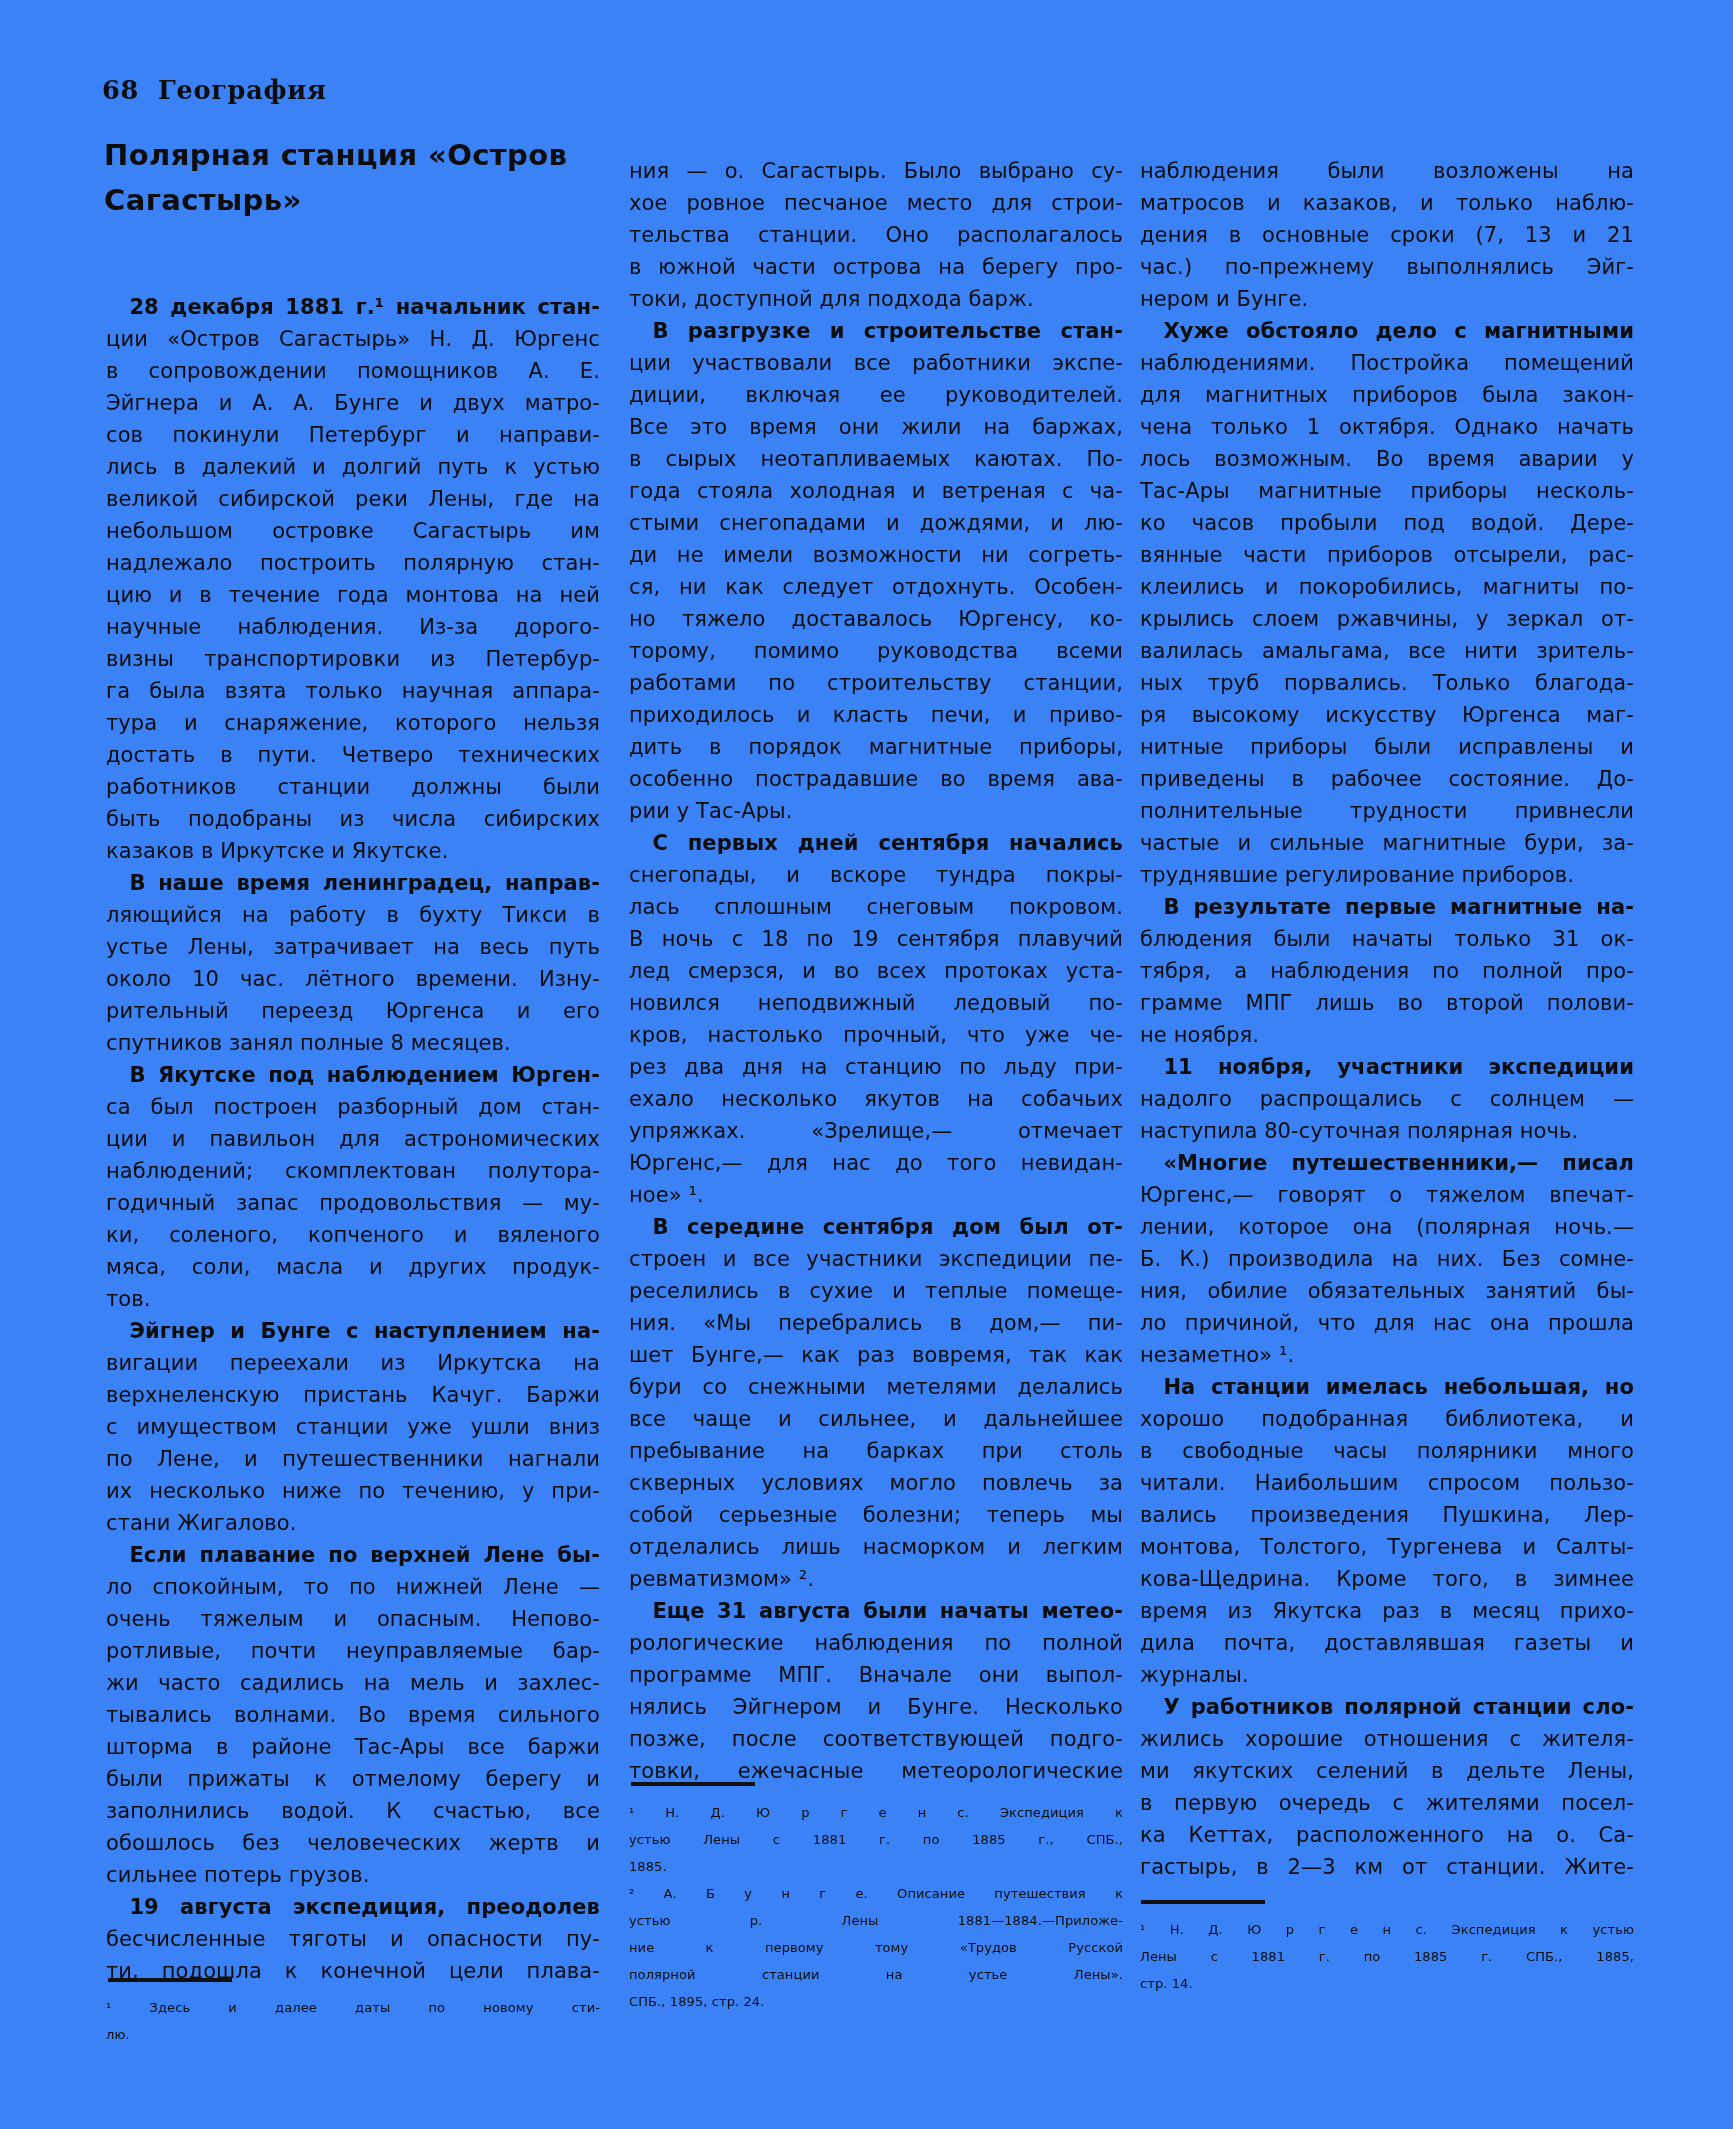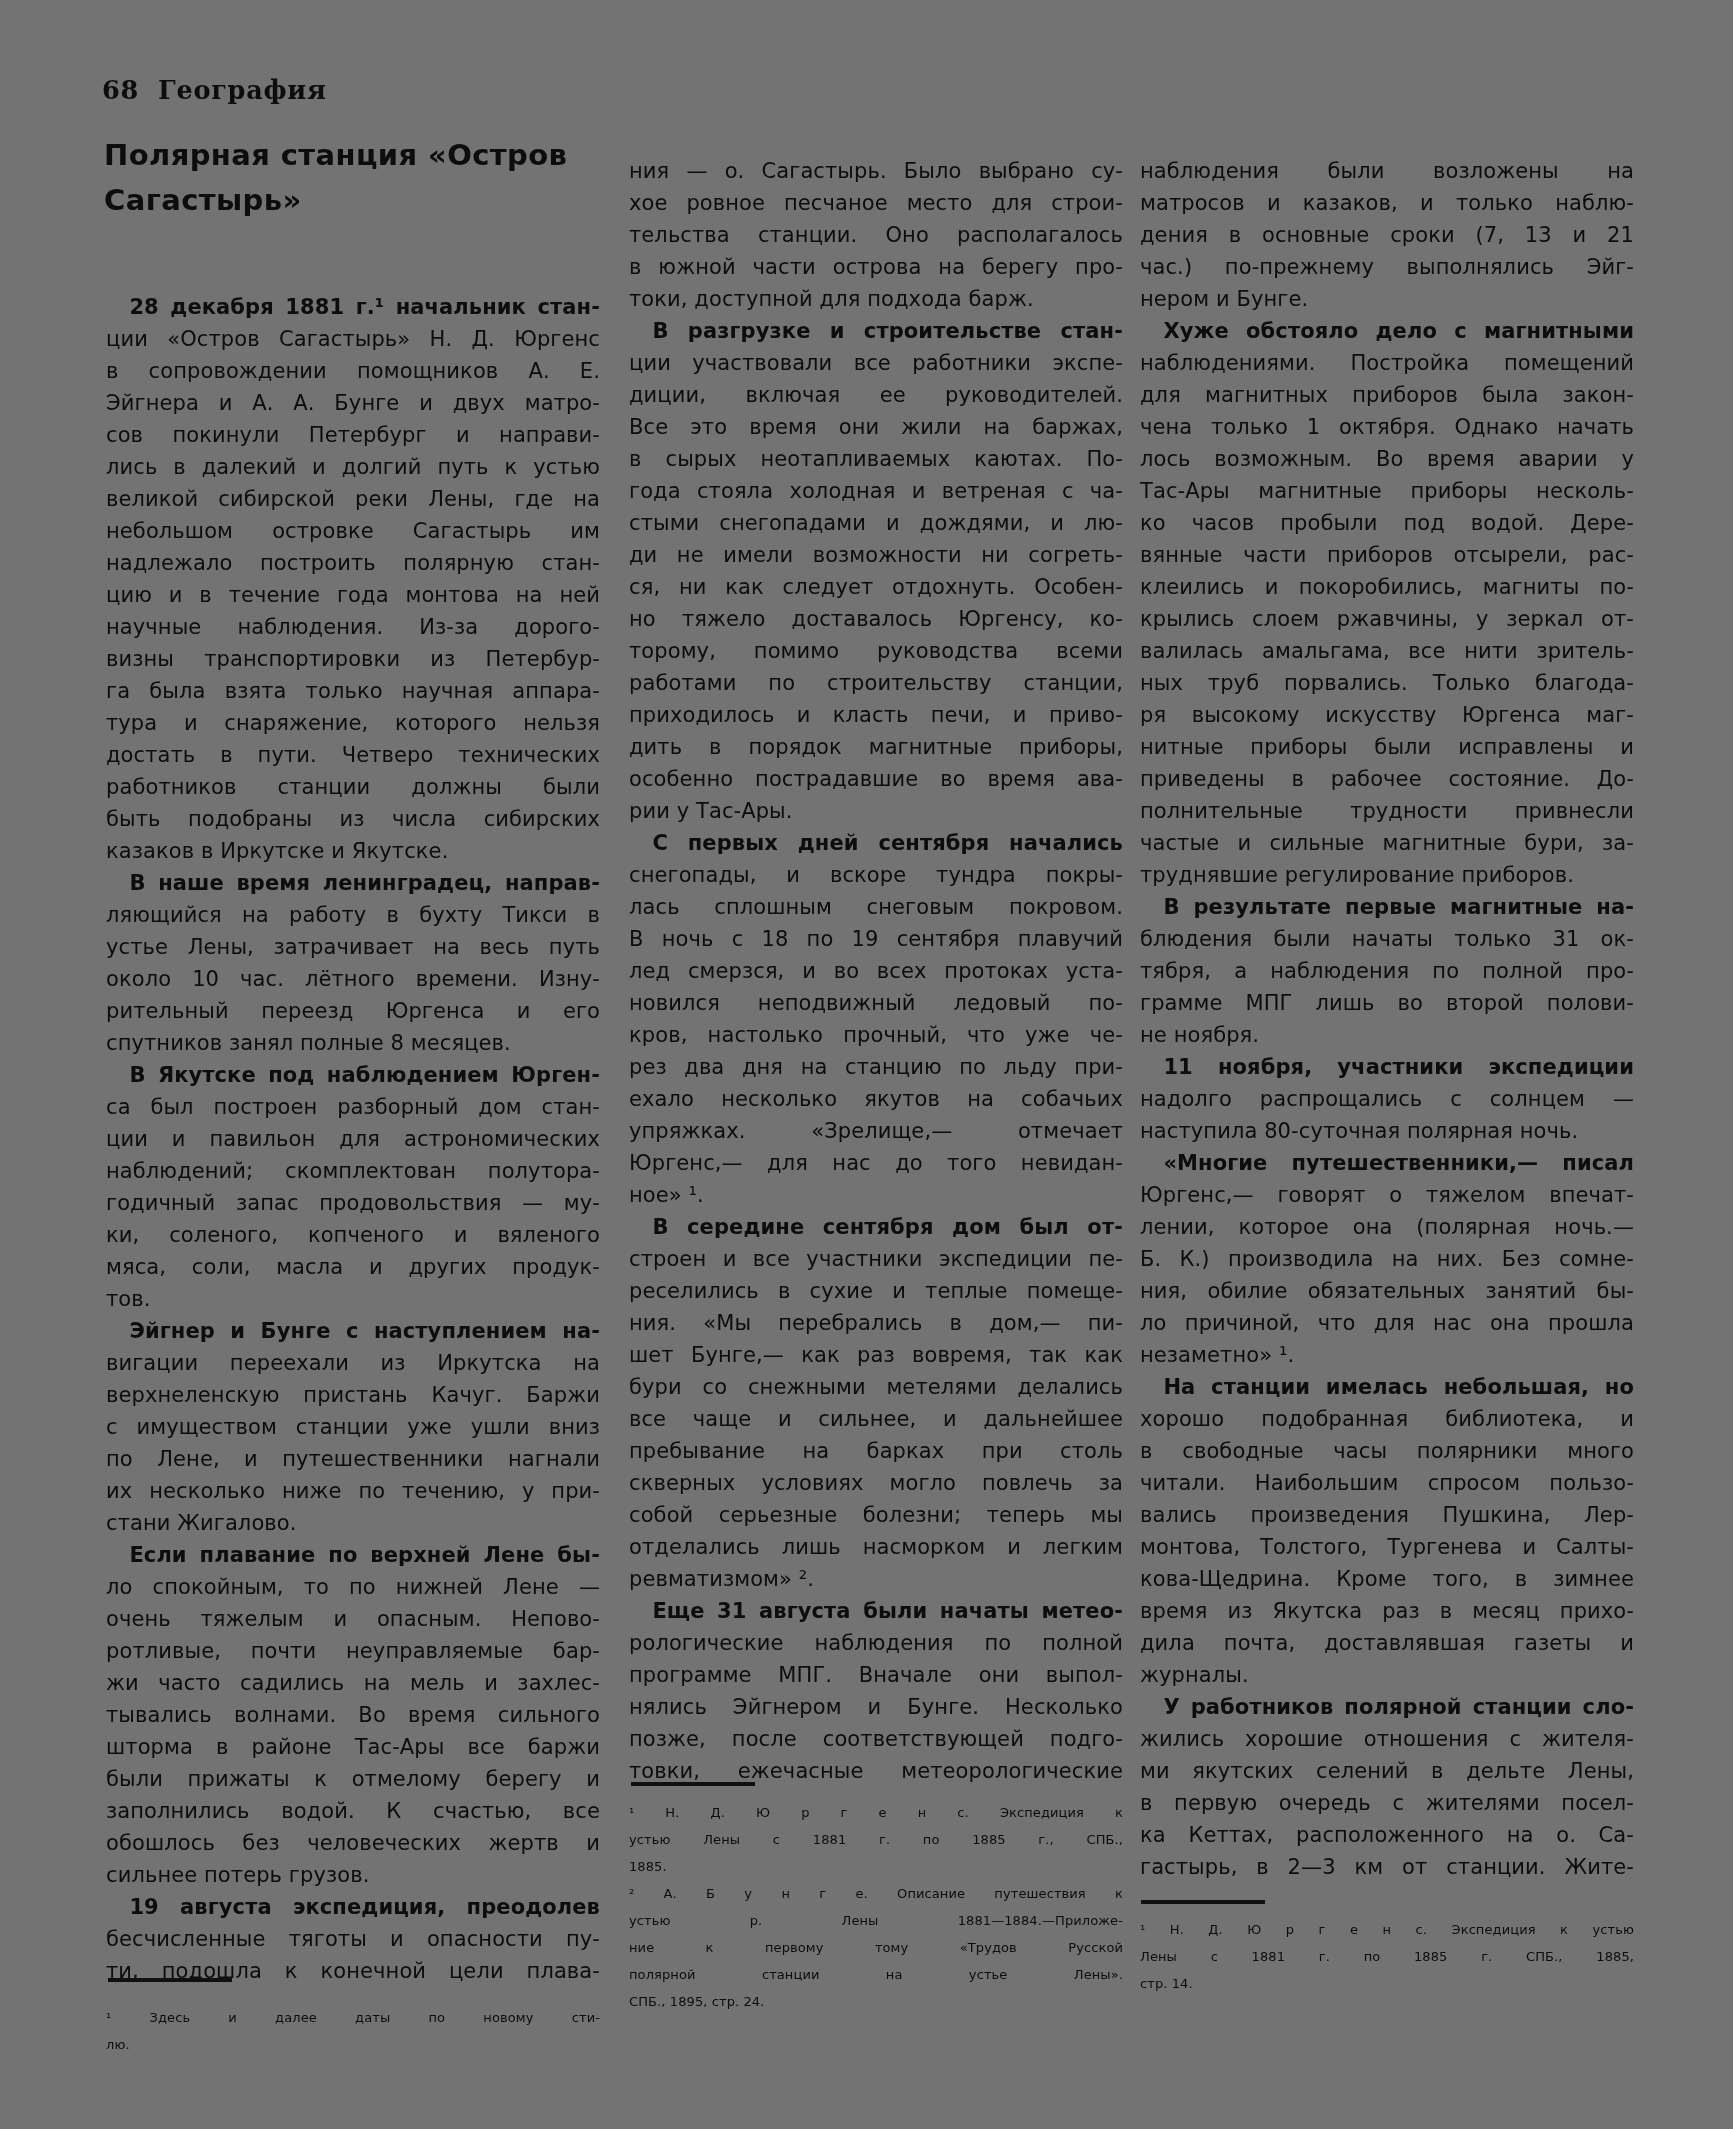--- a/index.html
+++ b/index.html
@@ -4,21 +4,21 @@
 <style>
   html, body { margin: 0; padding: 0; }
   body {
     width: 1734px; height: 2129px;
     background: #e9e7e2;
     font-family: "DejaVu Sans", "Liberation Sans", sans-serif;
   }
   .page {
     position: relative;
     width: 1734px; height: 2129px;
-    background: #737373;
+    background: #3b82f6;
     color: #0d0d0d;
     overflow: hidden;
   }
   .running-head {
     position: absolute;
     left: 102px; top: 75px;
     font-family: "DejaVu Serif", "Liberation Serif", serif;
     font-weight: bold;
     font-size: 25.6px;
     letter-spacing: 0.7px;
@@ -61,21 +61,21 @@
   }
   .fnrule-1 { left: 108px;  top: 1978px; }
   .fnrule-2 { left: 631px;  top: 1782px; }
   .fnrule-3 { left: 1141px; top: 1900px; }
   .fnblock {
     position: absolute;
     width: 494px;
     font-size: 13px;
     letter-spacing: 0.1px;
   }
-  .fn-1 { left: 106px;  top: 1994px; margin-top: 10px; }
+  .fn-1 { left: 106px;  top: 1994px; }
   .fn-2 { left: 629px;  top: 1799px; }
   .fn-3 { left: 1140px; top: 1916px; }
   .fnline {
     height: 27px;
     line-height: 27px;
     text-align: justify;
     text-align-last: justify;
   }
   .fnline.pend { text-align-last: left; }
 </style>

